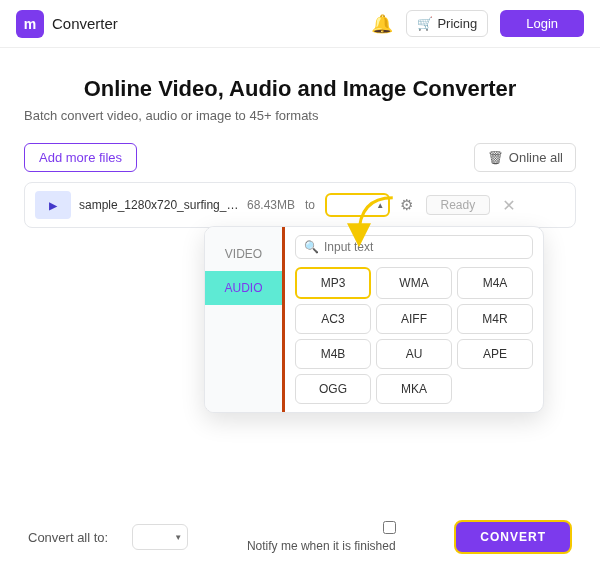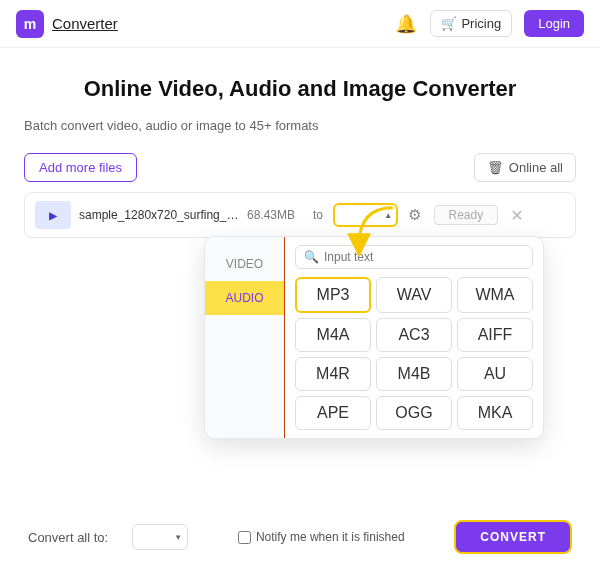--- a/index.html
+++ b/index.html
@@ -33,21 +33,20 @@
       align-items: center;
       justify-content: center;
       color: white;
       font-weight: bold;
       font-size: 14px;
     }
     .logo-text {
       font-size: 15px;
       font-weight: 500;
       color: #222;
-      text-decoration: underline;
     }
     .header-right {
       margin-left: auto;
       display: flex;
       align-items: center;
       gap: 12px;
     }
     .bell-icon {
       font-size: 18px;
       color: #555;
@@ -63,36 +62,36 @@
       font-size: 13px;
       color: #333;
       cursor: pointer;
       background: #fff;
     }
     .login-btn {
       background: #7c3aed;
       color: white;
       border: none;
       border-radius: 6px;
-      padding: 6px 14px;
+      padding: 6px 26px;
       font-size: 13px;
       cursor: pointer;
       font-weight: 500;
     }
 
     
     .main {
       padding: 28px 24px 16px;
     }
     .page-title {
       text-align: center;
       font-size: 22px;
       font-weight: 700;
       color: #111;
-      margin-bottom: 16px;
+      margin-bottom: 6px;
     }
     .page-subtitle {
       text-align: left;
       font-size: 13px;
       color: #666;
       margin-bottom: 20px;
     }
 
     
     .toolbar {
@@ -154,21 +153,21 @@
       color: #333;
       flex: 1;
       white-space: nowrap;
       overflow: hidden;
       text-overflow: ellipsis;
       max-width: 160px;
     }
     .file-size {
       font-size: 12px;
       color: #777;
-      margin-right: 8px;
+      margin-right: 0;
     }
     .to-label {
       font-size: 12px;
       color: #777;
       margin: 0 2px;
     }
     .format-select {
       border: 2px solid #f5c800;
       border-radius: 6px;
       padding: 3px 22px 3px 8px;
@@ -228,34 +227,34 @@
       z-index: 10;
       padding: 0;
       overflow: hidden;
     }
     .dropdown-inner {
       display: flex;
     }
     .category-sidebar {
       width: 80px;
       background: #f9fafb;
-      border-right: 1px solid #c2410c;
+      border-right: 3px solid #c2410c;
       padding: 10px 0;
     }
     .category-item {
       padding: 10px 0;
       text-align: center;
       font-size: 12px;
       color: #888;
       cursor: pointer;
       font-weight: 500;
     }
     .category-item.active {
       color: #7c3aed;
-      background: #fde047;
+      background: #5eead4;
     }
     .format-area {
       flex: 1;
       padding: 8px 10px;
     }
     .search-box {
       display: flex;
       align-items: center;
       border: 1px solid #ddd;
       border-radius: 6px;
@@ -277,21 +276,21 @@
     }
     .format-grid {
       display: grid;
       grid-template-columns: repeat(3, 1fr);
       gap: 5px;
     }
     .format-btn {
       border: 1px solid #ddd;
       border-radius: 6px;
       padding: 7px 0;
-      font-size: 16px;
+      font-size: 12px;
       color: #333;
       background: #fff;
       cursor: pointer;
       text-align: center;
       font-weight: 500;
     }
     .format-btn.highlighted {
       border: 2px solid #f5c800;
       color: #333;
     }
@@ -346,20 +345,21 @@
       font-size: 8px;
       color: #666;
       position: absolute;
       right: 6px;
       pointer-events: none;
     }
     .notify-wrapper {
       display: flex;
       align-items: flex-end;
       gap: 5px;
+      flex-direction: column;
     }
     .notify-checkbox {
       width: 13px;
       height: 13px;
       border: 1px solid #ccc;
       border-radius: 2px;
       cursor: pointer;
     }
     .notify-label {
       font-size: 12px;
@@ -448,21 +448,20 @@
         </div>
 
         <div class="format-area">
           <div class="search-box">
             <span class="search-icon">🔍</span>
             <input class="search-input" type="text" placeholder="Input text" style="">
           </div>
           <div class="format-grid">
 
           <button class="format-btn highlighted">MP3</button>
-              <button class="format-btn">WAV</button>
               <button class="format-btn">WMA</button>
               <button class="format-btn">M4A</button>
               <button class="format-btn">AC3</button>
               <button class="format-btn">AIFF</button>
               <button class="format-btn">M4R</button>
               <button class="format-btn">M4B</button>
               <button class="format-btn">AU</button>
               <button class="format-btn">APE</button>
               <button class="format-btn">OGG</button>
               <button class="format-btn">MKA</button>

